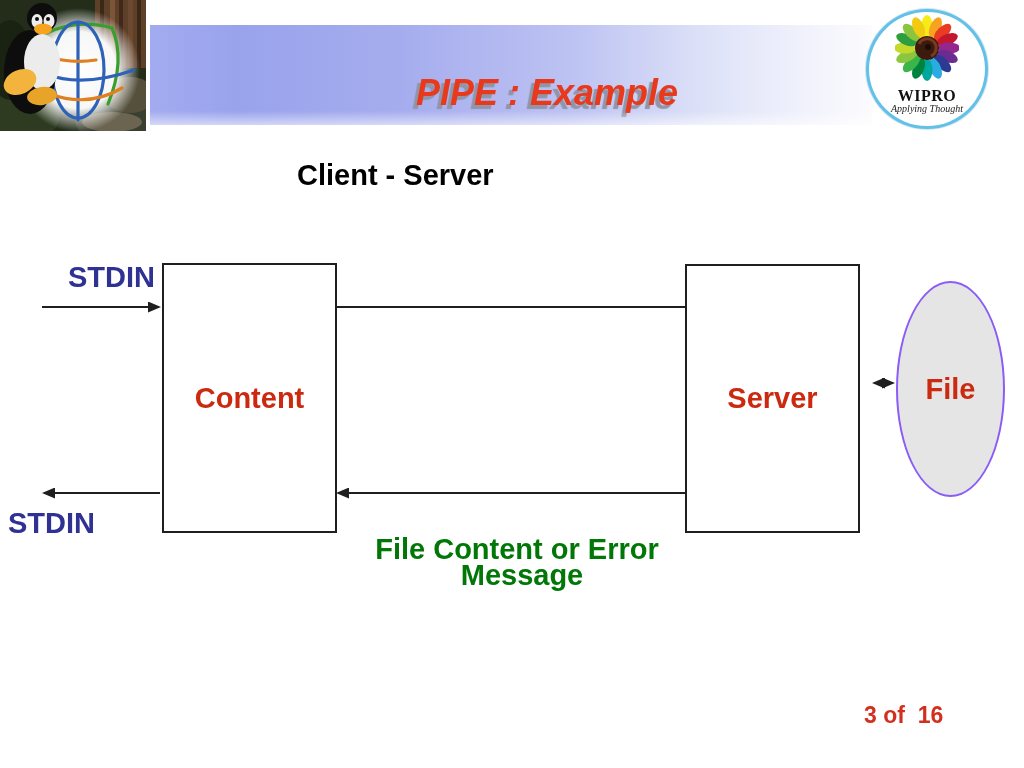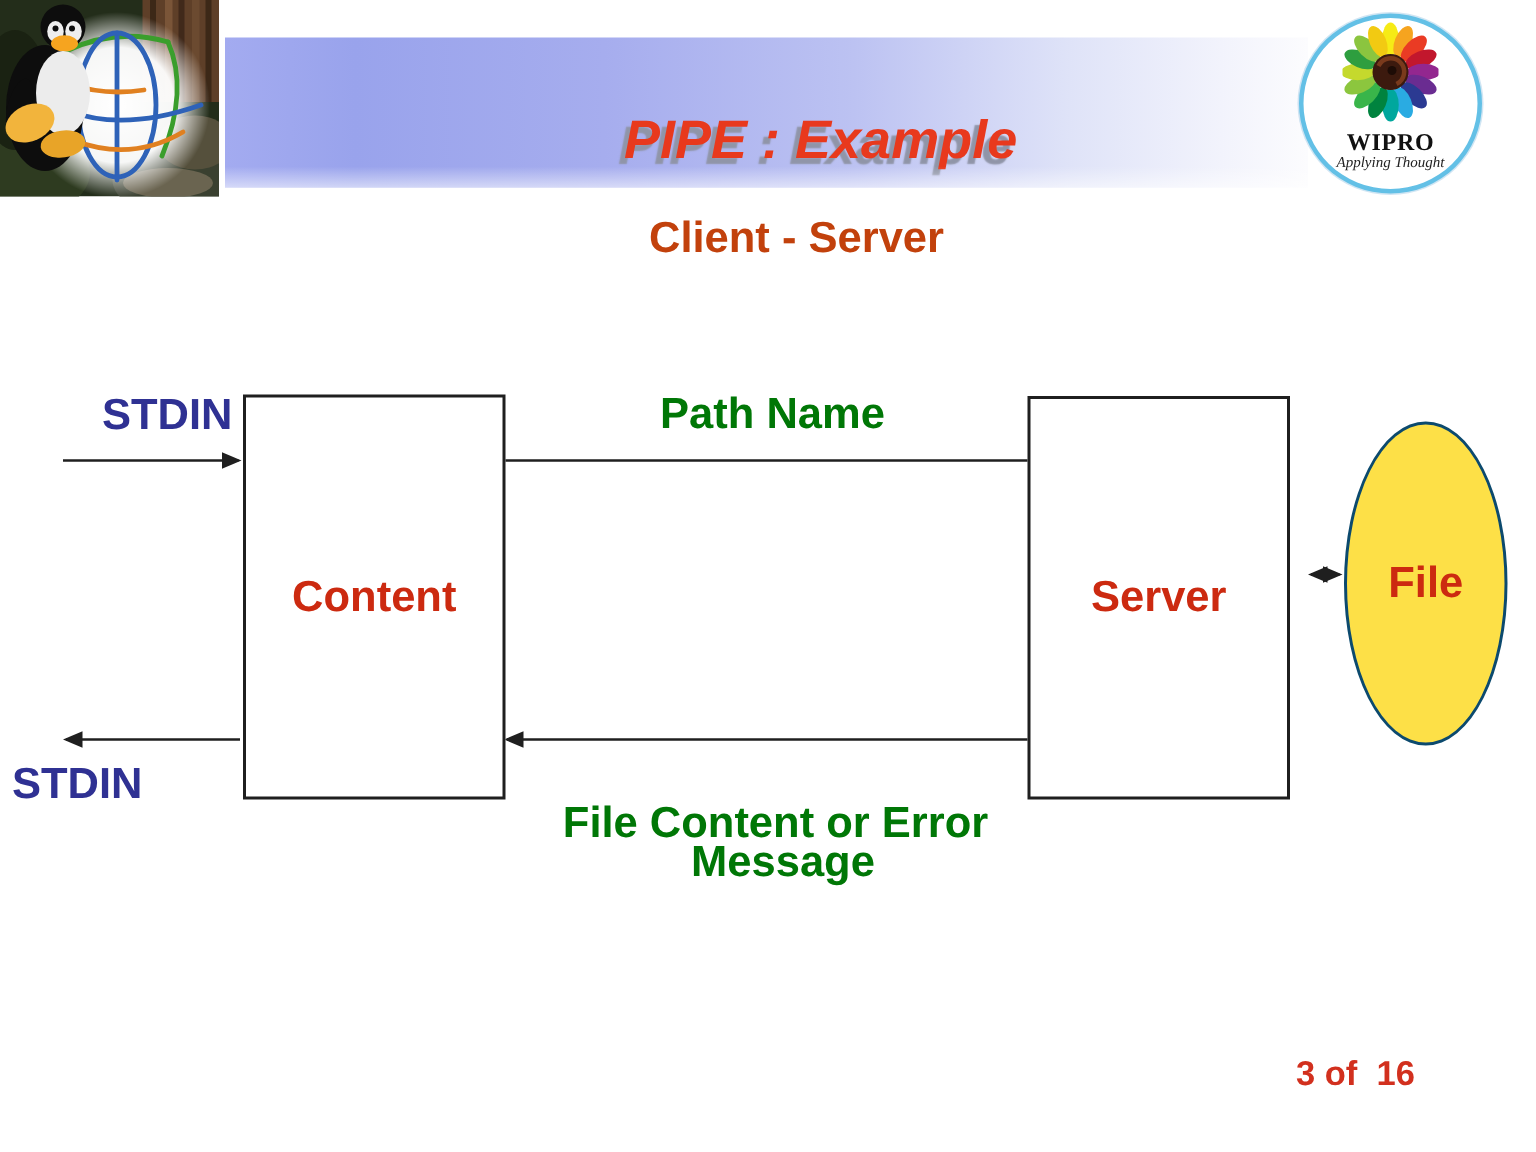--- a/index.html
+++ b/index.html
@@ -60,42 +60,41 @@
   .wipro-tagline {
     position: absolute; left: 0; right: 0; top: 92px;
     font-family: "Liberation Serif", serif;
     font-style: italic; font-size: 10px; line-height: 10px;
     color: #222222;
   }
 
   
   .subtitle {
     position: absolute; left: 281px; top: 143px;
-    width: 500px; margin: 0;
-    text-align: center;
+    width: 500px; margin: 16px;
     font-size: 29px; line-height: 32px; font-weight: bold;
-    color: #c2410c;
+    color: #000000;
   }
 
   
   .connectors { position: absolute; left: 0; top: 0; width: 1024px; height: 768px; }
 
   .node-box {
     position: absolute;
     background: #ffffff;
     border: 2px solid #1f1f1f;
     display: flex; align-items: center; justify-content: center;
   }
   .client-box { left: 162px; top: 263px; width: 171px; height: 266px; }
   .server-box { left: 685px; top: 264px; width: 171px; height: 265px; }
   .file-ellipse {
     position: absolute; left: 896px; top: 281px;
     width: 105px; height: 212px;
-    background: #fde047;
-    border: 2px solid #0c4a6e;
+    background: #e5e5e5;
+    border: 2px solid #8b5cf6;
     border-radius: 50%;
     display: flex; align-items: center; justify-content: center;
   }
   .node-label {
     font-size: 29px; font-weight: bold; color: #cc2a10;
   }
 
   .io-label {
     position: absolute;
     font-size: 29px; line-height: 31px; font-weight: bold;
@@ -262,19 +261,18 @@
   </div>
   <div class="node-box server-box">
     <span class="node-label">Server</span>
   </div>
   <div class="file-ellipse">
     <span class="node-label">File</span>
   </div>
 
   <div class="io-label stdin-label">STDIN</div>
   <div class="io-label stdout-label">STDIN</div>
-  <div class="link-label pathname-label">Path Name</div>
   <div class="link-label return-label-1">File Content or Error</div>
   <div class="link-label return-label-2">Message</div>
 
   <div class="page-indicator">3 of  16</div>
 
 </div>
 
 </body></html>

